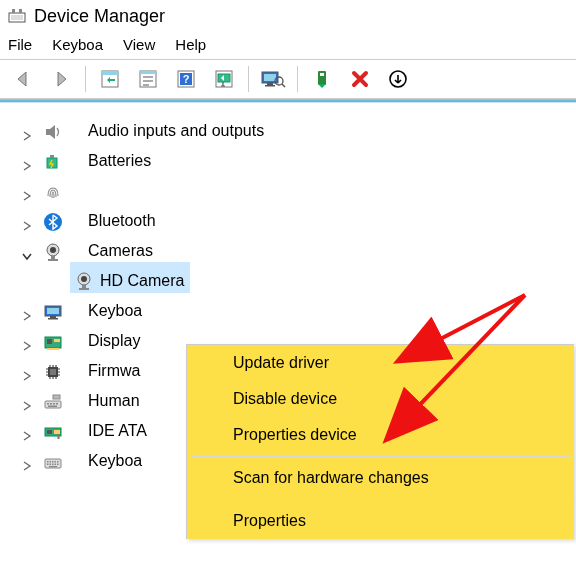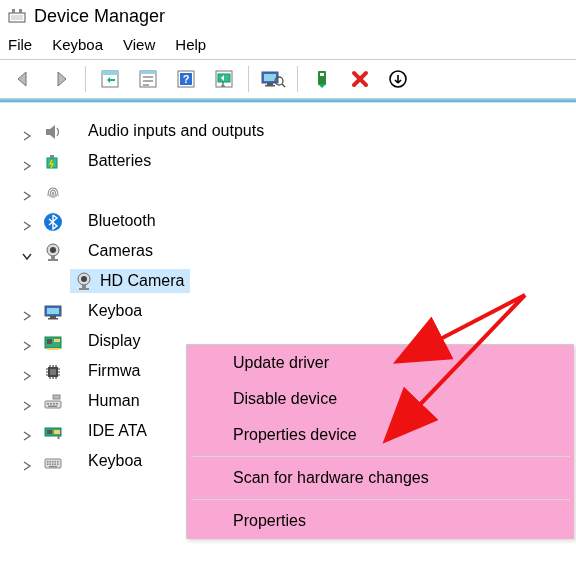--- a/index.html
+++ b/index.html
@@ -84,30 +84,30 @@
   }
   .node .dev-icon {
     width: 22px; height: 22px;
     display: inline-flex;
     align-items: center;
     justify-content: center;
   }
   .child { margin-left: 28px; }
   .selected {
     background: #cce8ff;
-    padding: 0 6px 0 0;
+    padding: 7px 6px 0 0;
     display: inline-flex;
     align-items: center;
   }
   .context-menu {
     position: absolute;
     left: 186px;
     top: 344px;
     width: 388px;
-    background: #f9a8d4;
+    background: #fde047;
     border: 1px solid #ccc;
     border-right: none;
     border-bottom: none;
     box-shadow: 2px 2px 4px rgba(0,0,0,0.15);
     font-size: 16px;
   }
   .context-menu .mi {
     padding: 9px 14px 9px 46px;
     cursor: default;
   }

